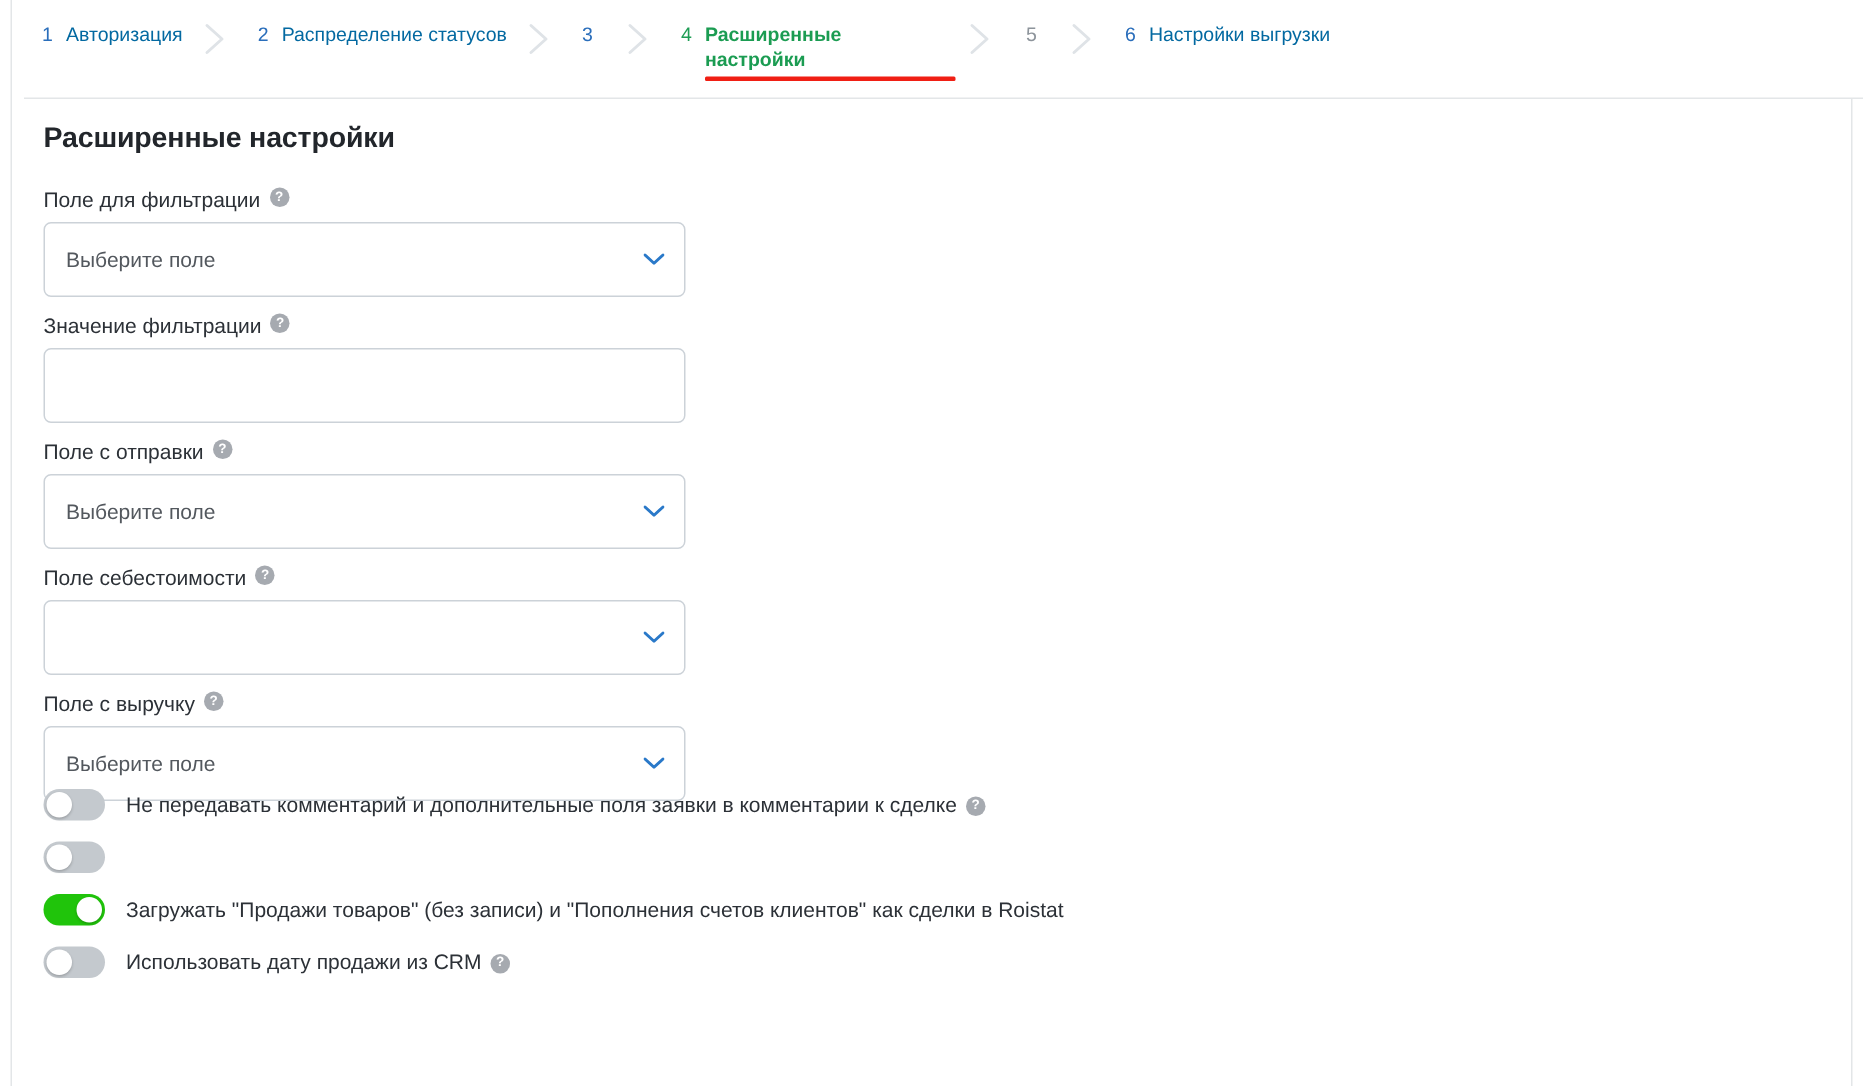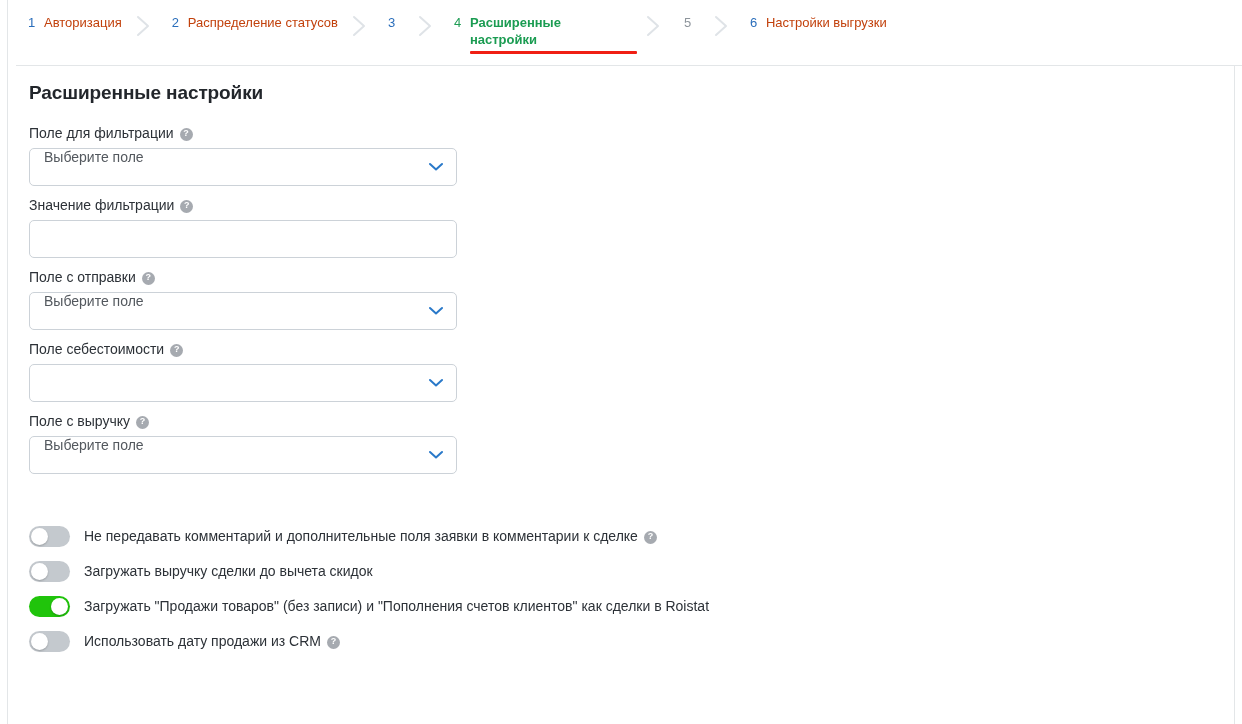--- a/index.html
+++ b/index.html
@@ -59,21 +59,21 @@
     box-sizing: border-box;
   }
   .step-label {
     font-size: 13px;
     line-height: 17px;
     max-width: 160px;
     position: relative;
   }
   .step.link .step-num,
   .step.link .step-label { color: #2a6ebb; }
-  .step.link .step-label { color: #c2410c; }
+  .step.link .step-label { color: #0369a1; }
   .step.muted .step-num,
   .step.muted .step-label { color: #8d949b; }
   .step.active .step-num { color: #1f9d55; }
   .step.active .step-label {
     color: #1b9c52;
     font-weight: bold;
   }
   .step.active .step-label::after {
     content: "";
     position: absolute;
@@ -121,21 +121,20 @@
     width: 1180px;
   }
 
   .field { margin-bottom: 10px; }
   .field-label {
     font-size: 14px;
     line-height: 18px;
     color: #2c3137;
     margin-bottom: 6px;
     display: flex;
-    align-items: center;
     gap: 6px;
   }
   .help-icon {
     display: inline-flex;
     align-items: center;
     justify-content: center;
     width: 13px;
     height: 13px;
     border-radius: 50%;
     background: #a6aab0;
@@ -146,26 +145,27 @@
     font-family: "Liberation Sans", sans-serif;
     flex: 0 0 auto;
     position: relative;
     top: 1px;
     cursor: help;
   }
   .help-icon span { position: relative; top: -0.5px; }
 
   .control {
     width: 428px;
-    height: 38px;
+    height: 50px;
     box-sizing: border-box;
     border: 1px solid #ccd2d8;
     border-radius: 5px;
     background: #fff;
     display: flex;
+    align-items: center;
     padding: 0 14px;
     font-size: 14px;
     color: #53585e;
     position: relative;
   }
   .control.select { cursor: pointer; padding-right: 40px; }
   .control .placeholder { color: #53585e; font-size: 14px; }
   .control .caret {
     position: absolute;
     right: 13px;
@@ -390,23 +390,20 @@
           <span class="help-icon">
               <span>?</span>
             </span>
         </div>
       </div>
 
       <div class="toggle-row">
         <div class="switch">
             <div class="knob"></div>
           </div>
-        <div class="toggle-label">
-          <span>Загружать выручку сделки до вычета скидок</span>
-        </div>
       </div>
 
       <div class="toggle-row">
         <div class="switch on">
             <div class="knob"></div>
           </div>
         <div class="toggle-label">
           <span>Загружать "Продажи товаров" (без записи) и "Пополнения счетов клиентов" как сделки в Roistat</span>
         </div>
       </div>

